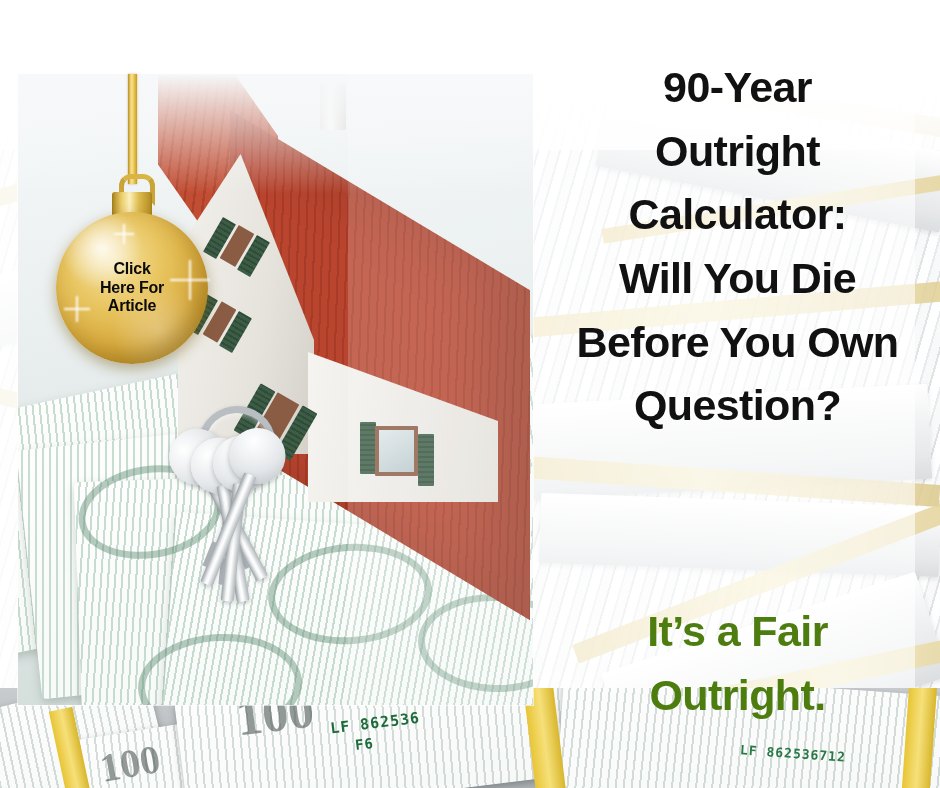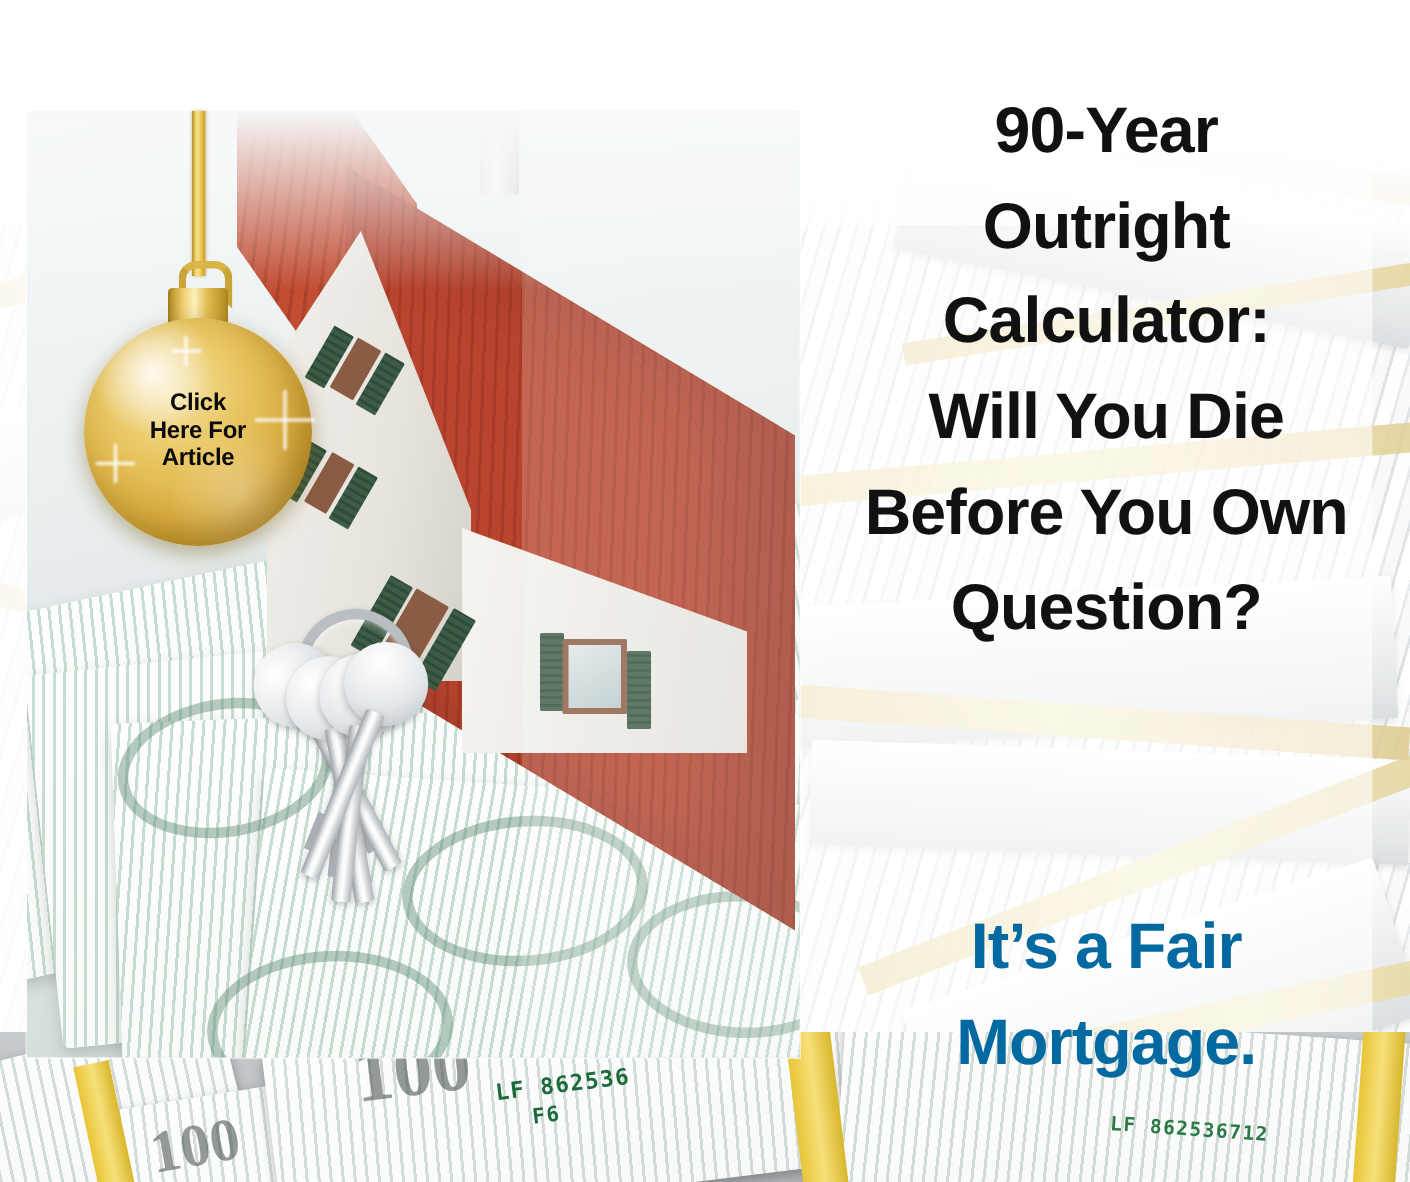--- a/index.html
+++ b/index.html
@@ -228,21 +228,21 @@
   }
 
   
   .headline{
     position:absolute;left:535px;top:56px;width:405px;
     text-align:center;color:#111111;
     font-weight:bold;font-size:43px;line-height:1.48;letter-spacing:-.6px;
   }
   .subline{
     position:absolute;left:535px;top:600px;width:405px;
-    text-align:center;color:#0369a1;
+    text-align:center;color:#4d7c0f;
     font-weight:bold;font-size:43px;line-height:1.48;letter-spacing:-.6px;
   }
   .hl-line{display:block;}
 </style>
 </head>
 <body>
 
 <div class="canvas">
 
   <div class="bg-money">
@@ -360,16 +360,16 @@
     <span class="hl-line">90-Year</span>
     <span class="hl-line">Outright</span>
     <span class="hl-line">Calculator:</span>
     <span class="hl-line">Will You Die</span>
     <span class="hl-line">Before You Own</span>
     <span class="hl-line">Question?</span>
   </div>
 
   <div class="subline">
     <span class="hl-line">It’s a Fair</span>
-    <span class="hl-line">Mortgage.</span>
+    <span class="hl-line">Outright.</span>
   </div>
 
 </div>
 
 </body></html>

